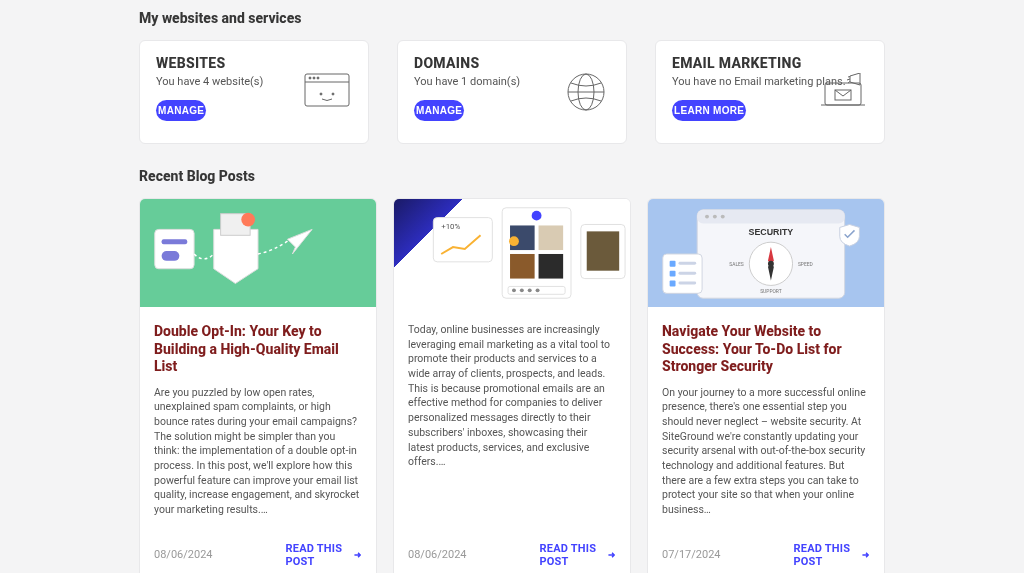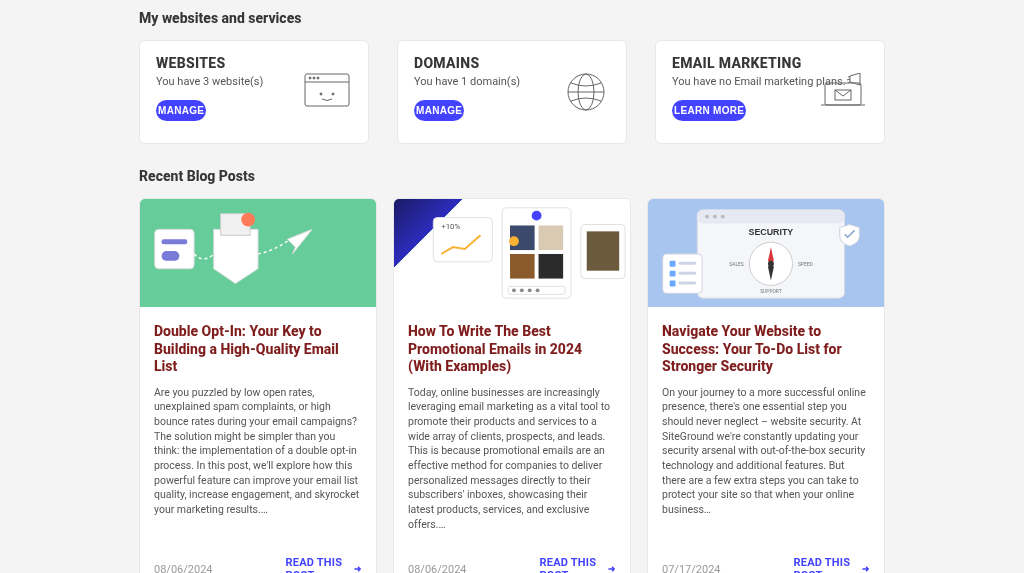--- a/index.html
+++ b/index.html
@@ -145,21 +145,21 @@
 <body>
 
 <div class="container">
 
   <div class="section-title">My websites and services</div>
 
   <div class="services-row">
 
     <div class="service-card">
       <h3>WEBSITES</h3>
-      <div class="sub">You have 3 website(s)</div>
+      <div class="sub">You have 4 website(s)</div>
       <button class="service-btn">MANAGE</button>
       <div class="service-illus">
         <svg viewBox="0 0 48 38" width="48" height="38" fill="none" stroke="#666" stroke-width="1">
           <rect x="1" y="1" width="44" height="32" rx="2"></rect>
           <line x1="1" y1="9" x2="45" y2="9"></line>
           <circle cx="6" cy="5" r="1" fill="#666"></circle>
           <circle cx="10" cy="5" r="1" fill="#666"></circle>
           <circle cx="14" cy="5" r="1" fill="#666"></circle>
           <circle cx="17" cy="21" r="1" fill="#666"></circle>
           <circle cx="29" cy="21" r="1" fill="#666"></circle>
@@ -252,21 +252,20 @@
           <rect x="116" y="88" width="58" height="8" rx="2" fill="#fff" stroke="#e0e0e0"></rect>
           <circle cx="122" cy="92" r="2" fill="#888"></circle>
           <circle cx="130" cy="92" r="2" fill="#888"></circle>
           <circle cx="138" cy="92" r="2" fill="#888"></circle>
           <circle cx="146" cy="92" r="2" fill="#888"></circle>
           <rect x="190" y="25" width="45" height="55" rx="4" fill="#fff" stroke="#e0e0e0"></rect>
           <rect x="196" y="32" width="33" height="40" fill="#6b5a3b"></rect>
         </svg>
       </div>
       <div class="post-body">
-        <div class="post-title">How To Write The Best Promotional Emails in 2024 (With Examples)</div>
         <div class="post-excerpt">Today, online businesses are increasingly leveraging email marketing as a vital tool to promote their products and services to a wide array of clients, prospects, and leads. This is because promotional emails are an effective method for companies to deliver personalized messages directly to their subscribers' inboxes, showcasing their latest products, services, and exclusive offers.…</div>
         <div class="post-footer">
           <span class="post-date">08/06/2024</span>
           <span class="read-link">
             <span>READ THIS POST</span>
             <svg viewBox="0 0 12 12" fill="none" stroke="#4343ff" stroke-width="2">
                 <path d="M2 6 H10 M7 3 L10 6 L7 9"></path>
               </svg>
           </span>
         </div>

